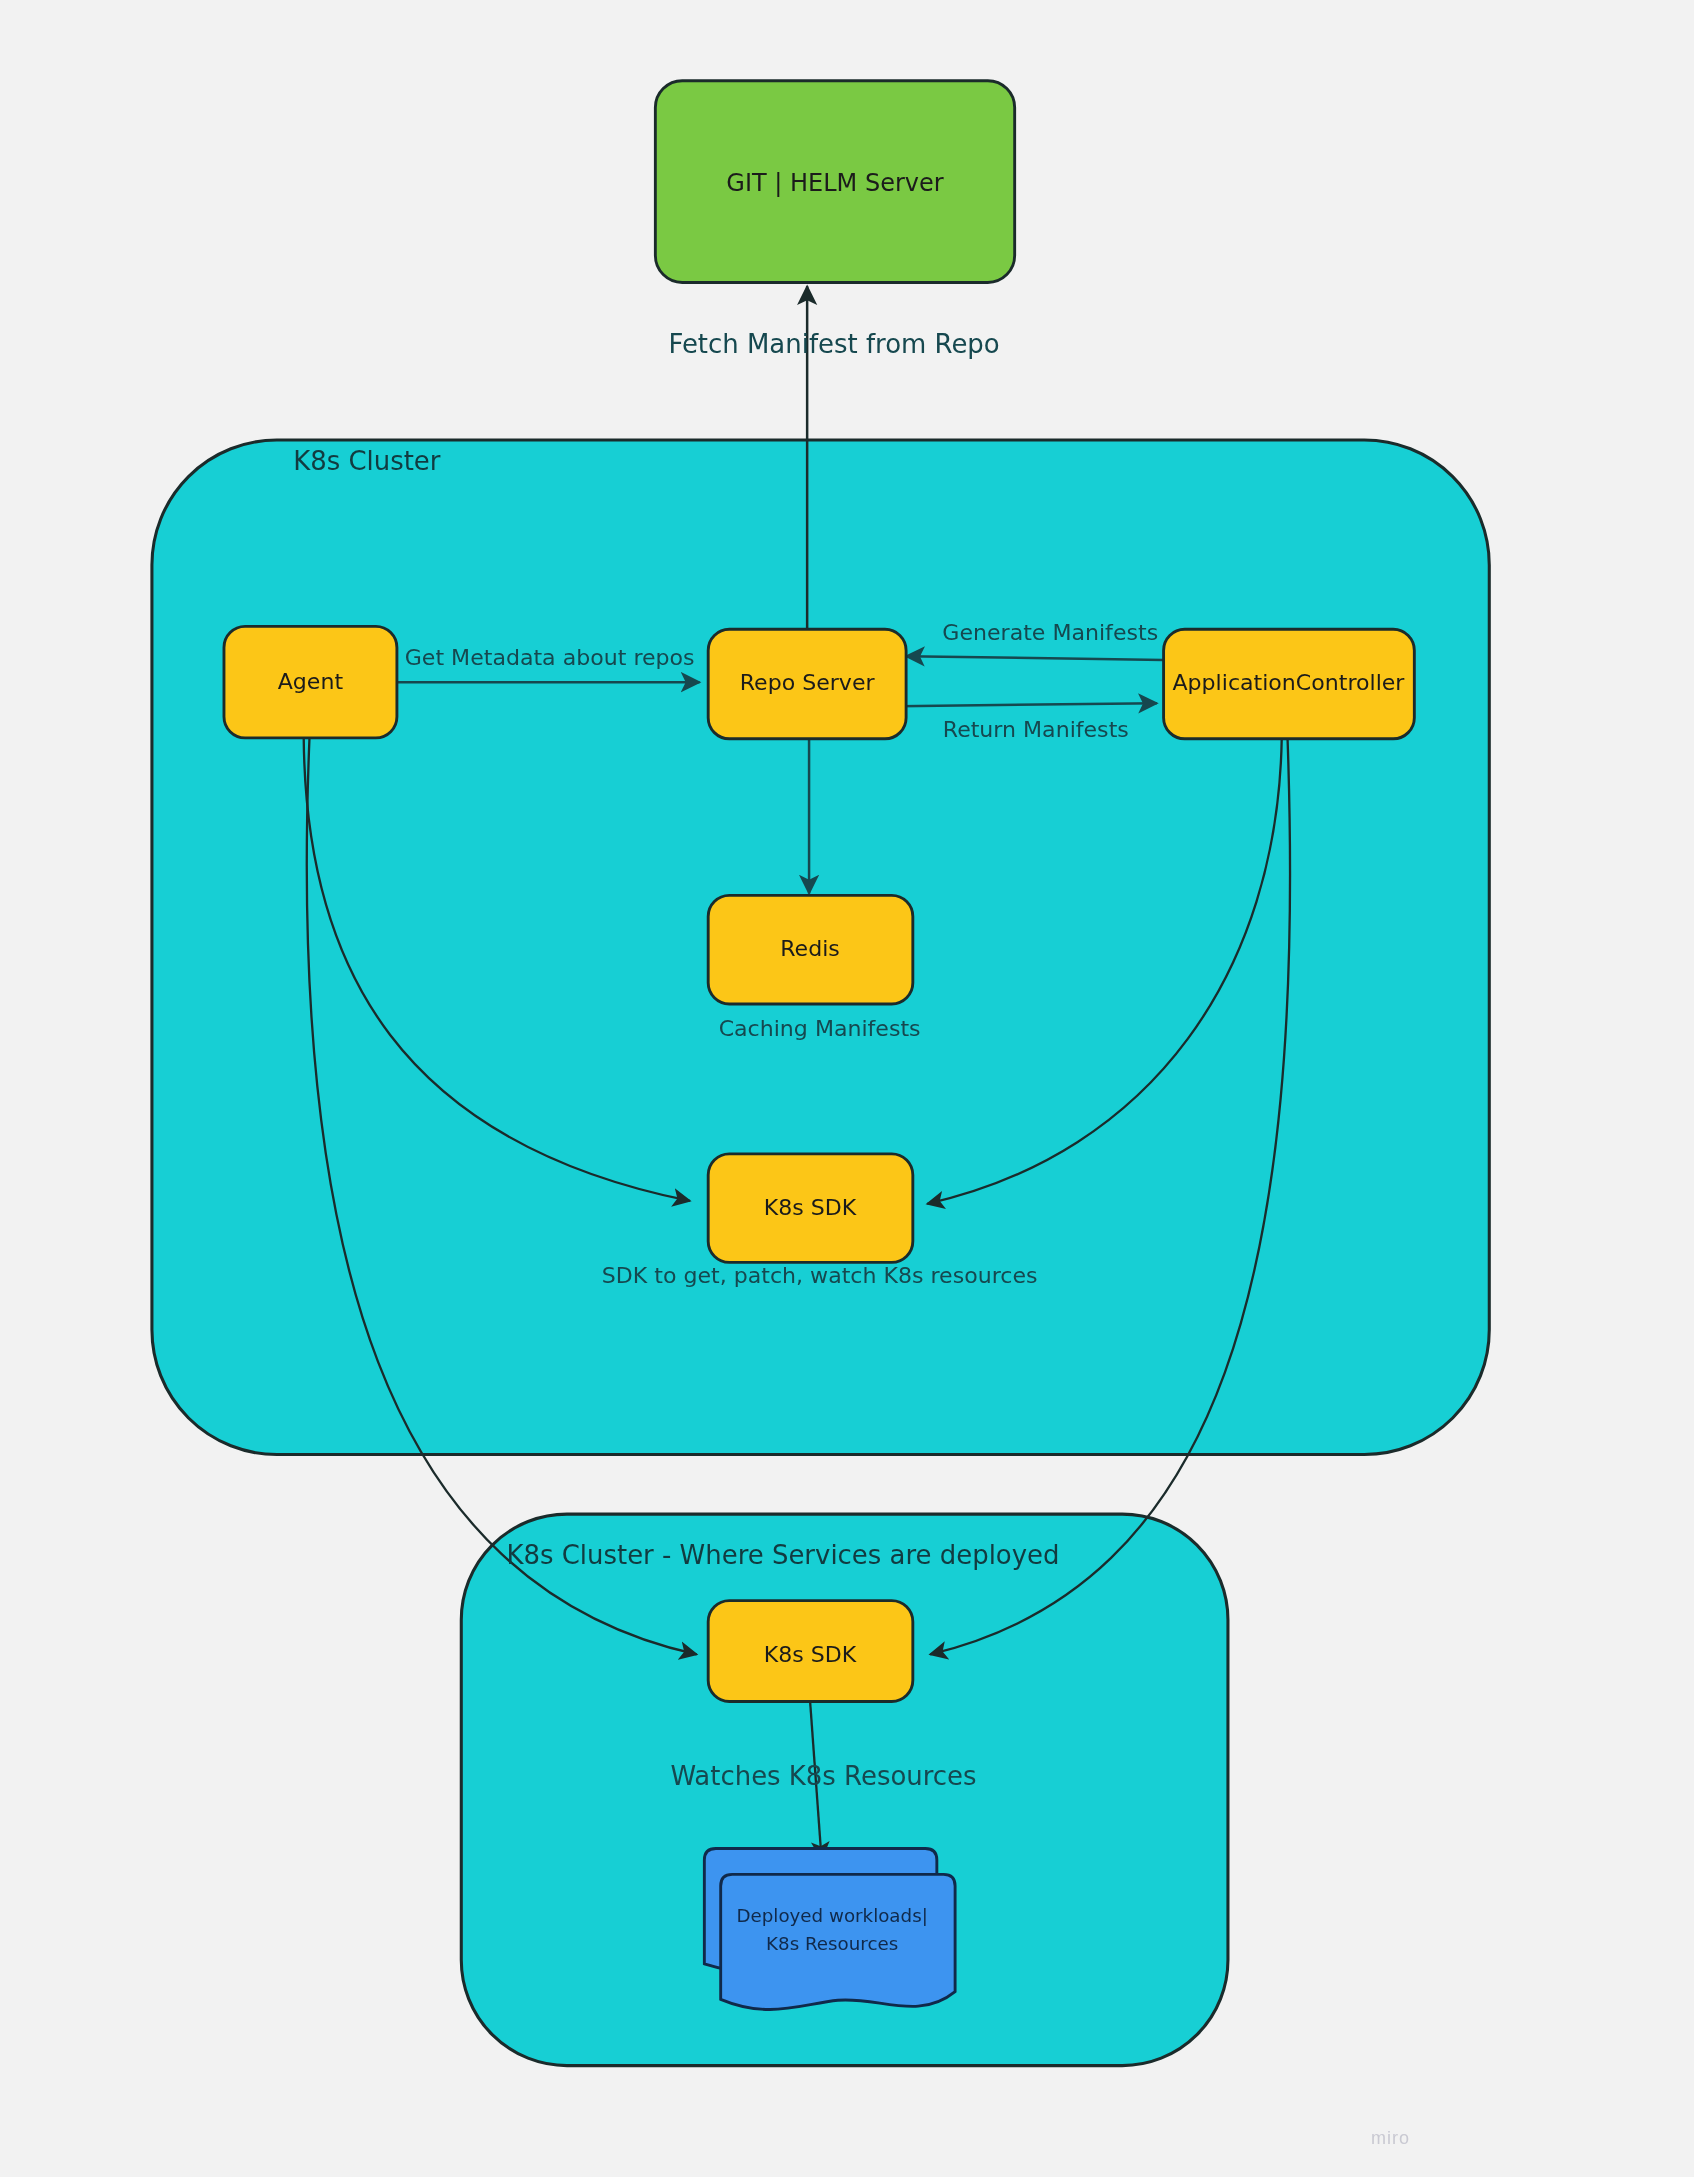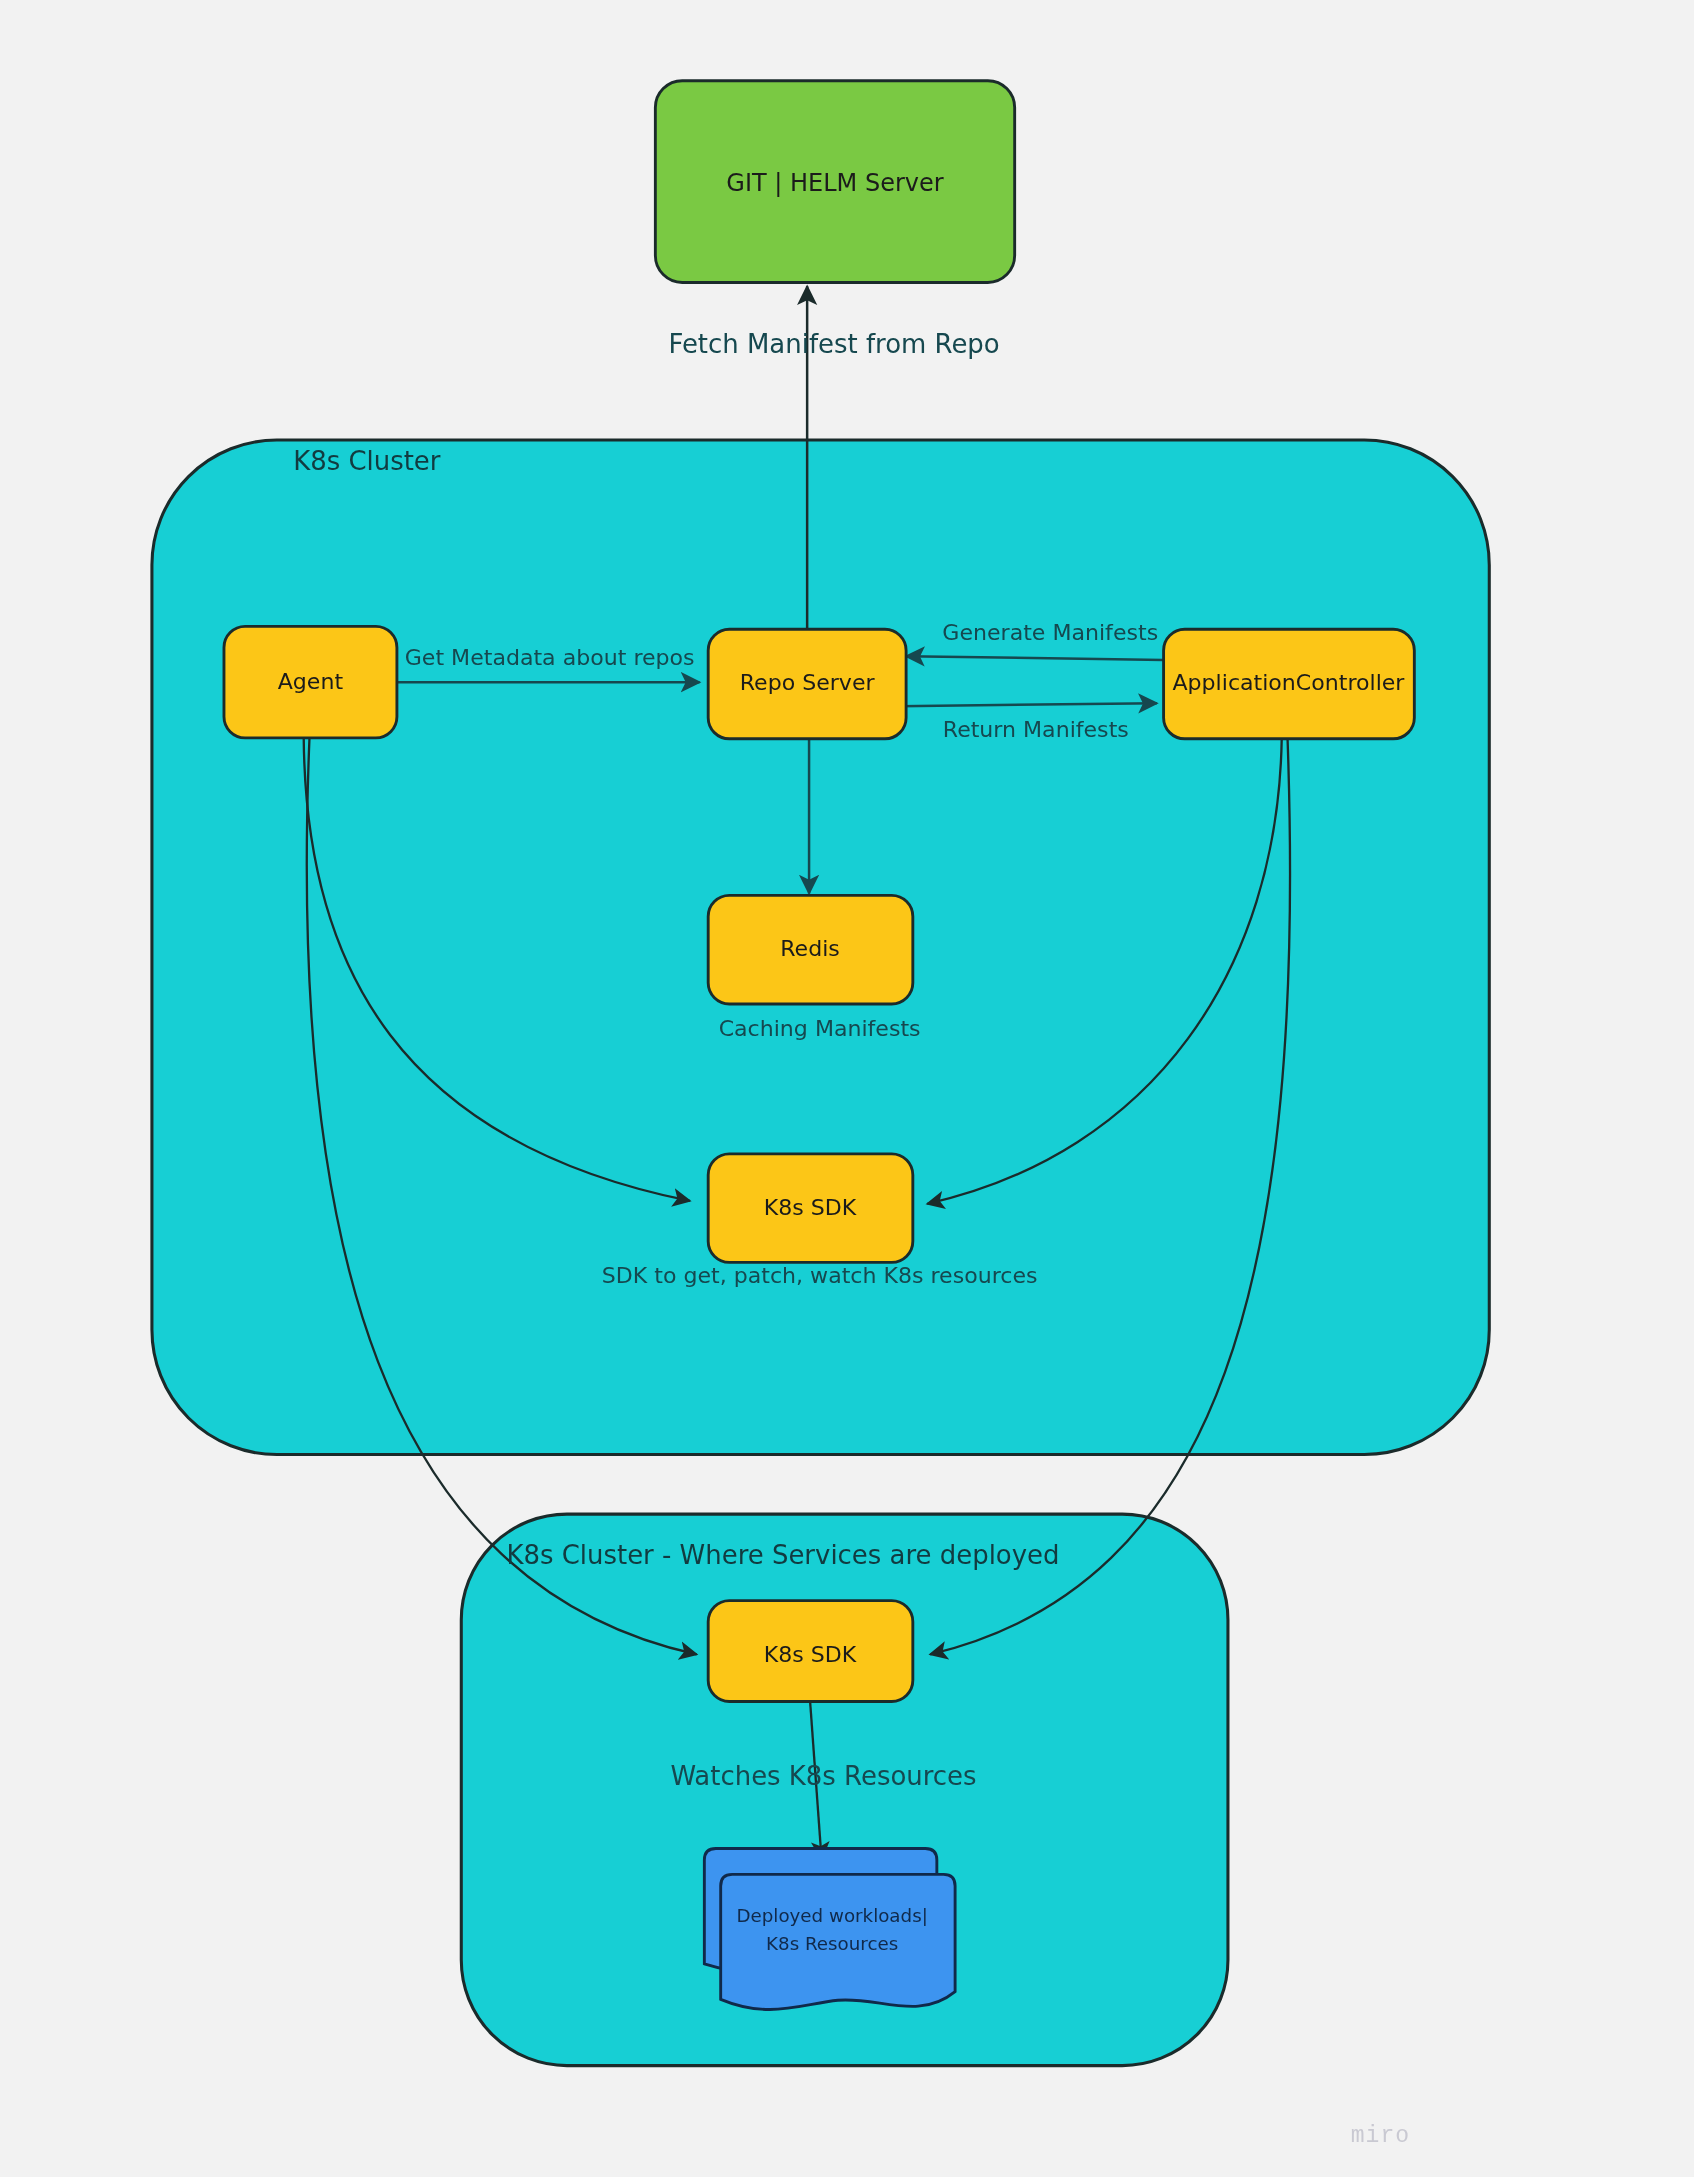--- a/index.html
+++ b/index.html
@@ -54,22 +54,22 @@
   .doc-text {
     fill: #10294a;
     font-family: "DejaVu Sans", sans-serif;
     text-anchor: middle;
     dominant-baseline: middle;
   }
   .watermark {
     position: absolute;
     right: 29px;
     bottom: 29px;
-    font-family: Liberation Mono, monospace;
-    font-size: 23px;
+    font-family: Liberation Sans, sans-serif;
+    font-size: 18px;
     letter-spacing: 1px;
     color: #c9c9d2;
     user-select: none;
   }
   .hit {
     position: absolute;
     background: transparent;
   }
 </style>
 </head>

